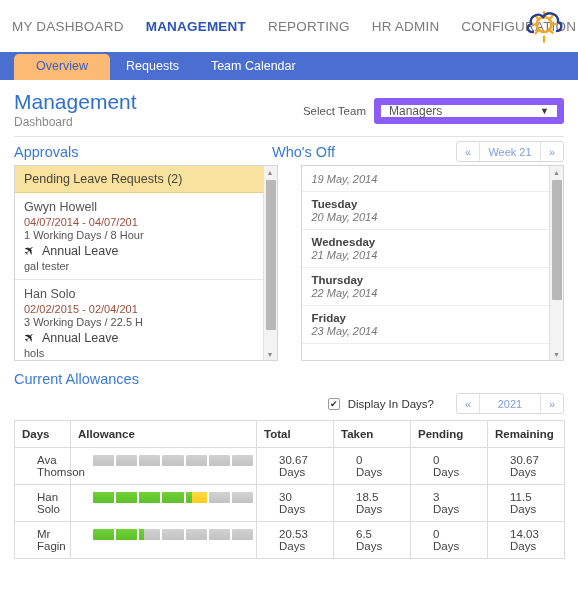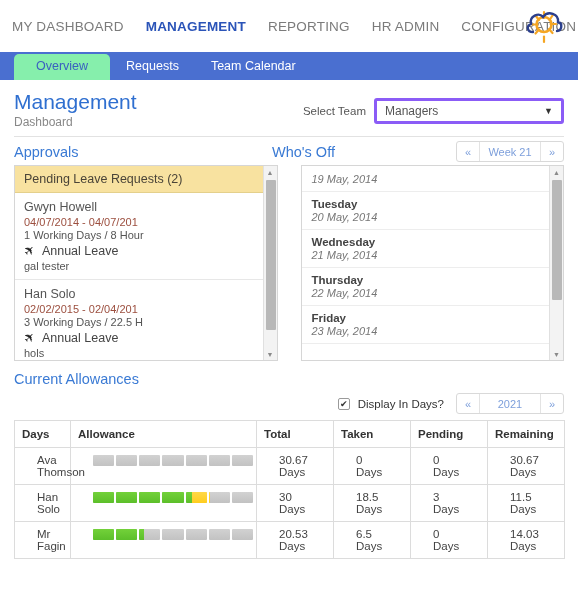--- a/index.html
+++ b/index.html
@@ -46,21 +46,21 @@
   }
   .tab {
     font-size: 12.5px;
     color: #ffffff;
     padding: 5px 16px 6px 16px;
     white-space: nowrap;
     cursor: pointer;
     line-height: 1.2;
   }
   .tab.active {
-    background: #86efac;
+    background: #fdba74;
     color: #3b5fc0;
     border-radius: 5px 5px 0 0;
     padding: 5px 22px 6px 22px;
   }
 
   
   .titlerow { position: relative; padding: 10px 14px 0 14px; height: 52px; }
   .pagetitle {
     color: #2f6fd0;
     font-size: 21px;
@@ -73,21 +73,21 @@
   }
   .teamselect-wrap {
     position: absolute; right: 14px; top: 18px;
     display: flex; align-items: center;
   }
   .teamselect-label {
     font-size: 11.5px; color: #555; margin-right: 8px;
   }
   .teamselect {
     width: 190px; height: 26px;
-    border: 3px solid #8b5cf6; border-radius: 3px;
+    border: 7px solid #8b5cf6; border-radius: 3px;
     background: #fff;
     font-size: 12px; color: #555;
     display: flex; align-items: center;
     padding: 0 8px;
     position: relative;
     cursor: pointer;
   }
   .teamselect .caret {
     position: absolute; right: 8px; top: 50%;
     transform: translateY(-50%);
@@ -199,21 +199,21 @@
     gap: 8px;
   }
   .chk {
     width: 12px; height: 12px;
     border: 1px solid #9a9a9a; border-radius: 2px;
     background: #fff;
     display: inline-flex; align-items: center; justify-content: center;
     font-size: 9px; color: #333;
     cursor: pointer;
   }
-  .ca-label { font-size: 11.5px; color: #333; margin-right: 4px; }
+  .ca-label { font-size: 11.5px; color: #333; margin-right: 14px; }
   .yearnav {
     display: flex;
     border: 1px solid #d9d9d9; border-radius: 3px;
     overflow: hidden; background: #fff; height: 21px;
   }
   .yearnav div {
     font-size: 11px; color: #7d9fdb;
     display: flex; align-items: center; justify-content: center;
     cursor: pointer;
   }

